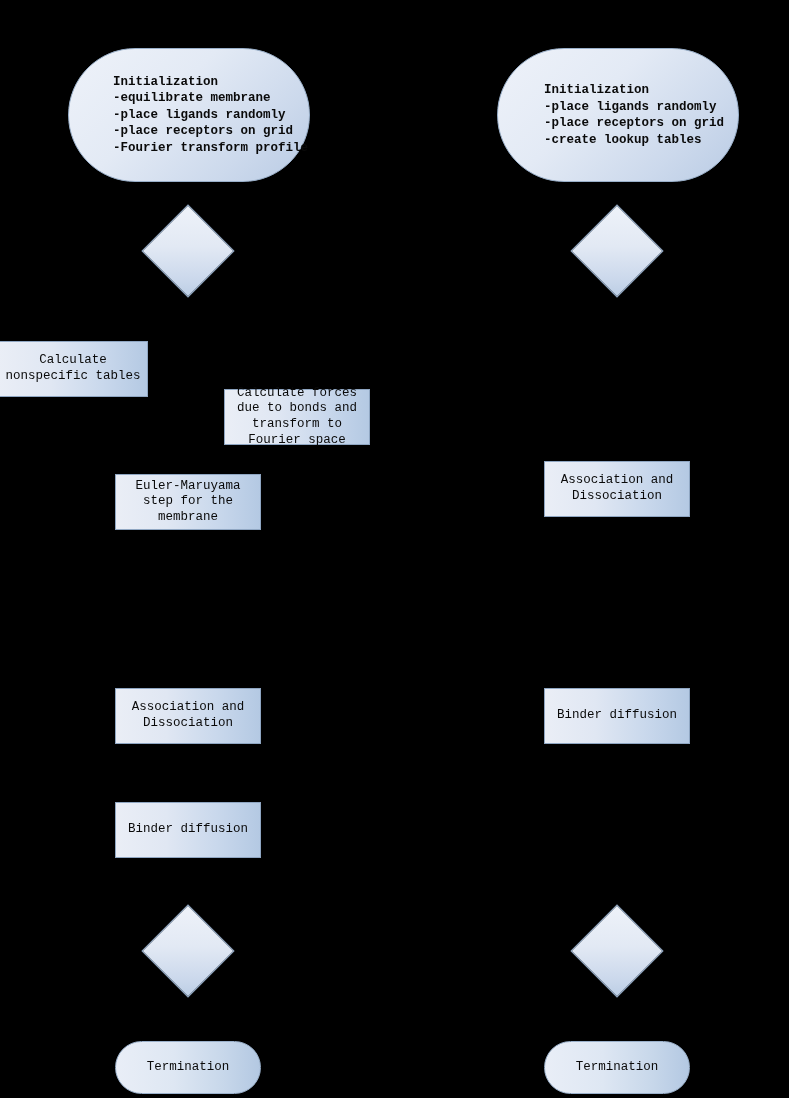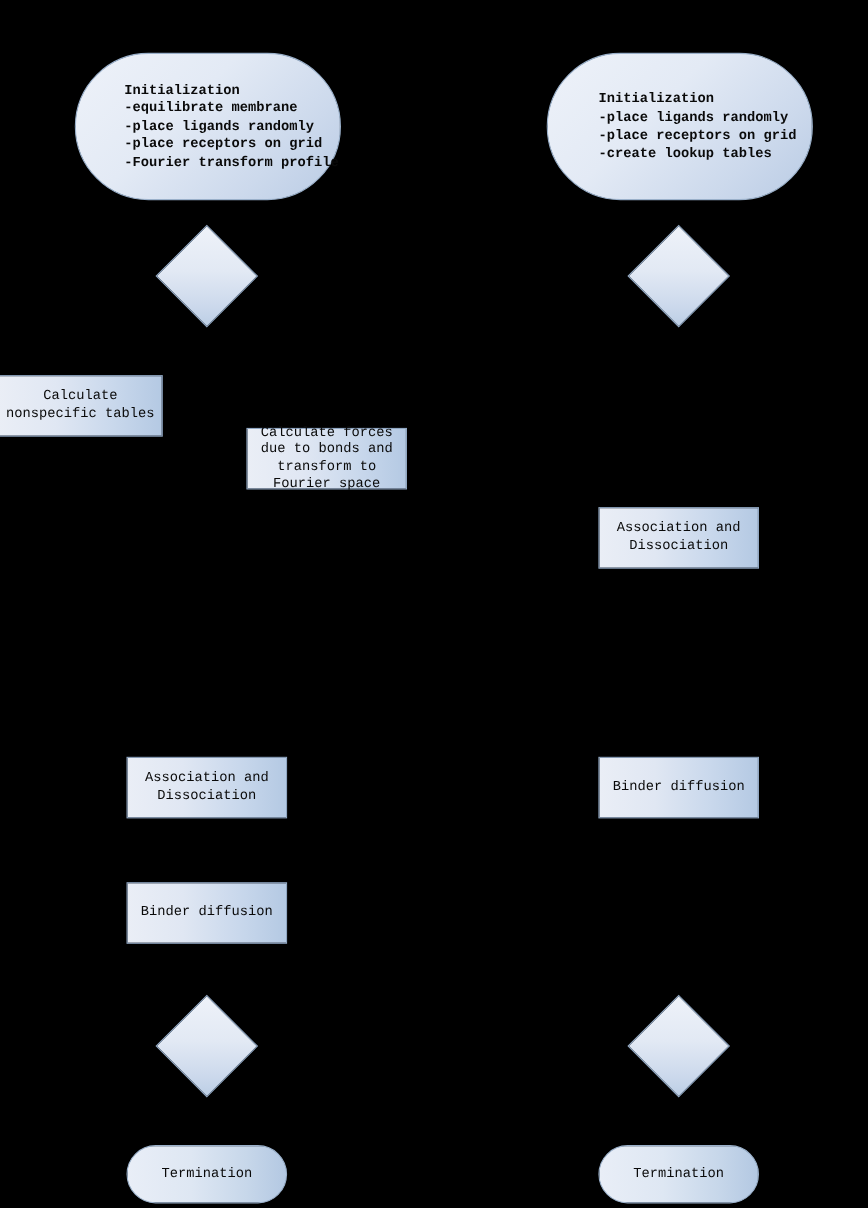--- a/index.html
+++ b/index.html
@@ -85,20 +85,23 @@
   <div class="diamond" style="left:155px; top:218px; width:66px; height:66px;"></div>
 
   <div class="node process" style="left:-2px; top:341px; width:150px; height:56px;">
     <span>Calculate nonspecific tables</span>
   </div>
 
   <div class="node process" style="left:224px; top:341px; width:146px; height:56px;margin-top:48px;">
     <span>Calculate forces due to bonds and transform to Fourier space</span>
   </div>
 
+  <div class="node process" style="left:115px; top:474px; width:146px; height:56px;">
+    <span>Euler-Maruyama step for the membrane</span>
+  </div>
 
 
   <div class="node process" style="left:115px; top:688px; width:146px; height:56px;">
     <span>Association and Dissociation</span>
   </div>
 
   <div class="node process" style="left:115px; top:802px; width:146px; height:56px;">
     <span>Binder diffusion</span>
   </div>
 

